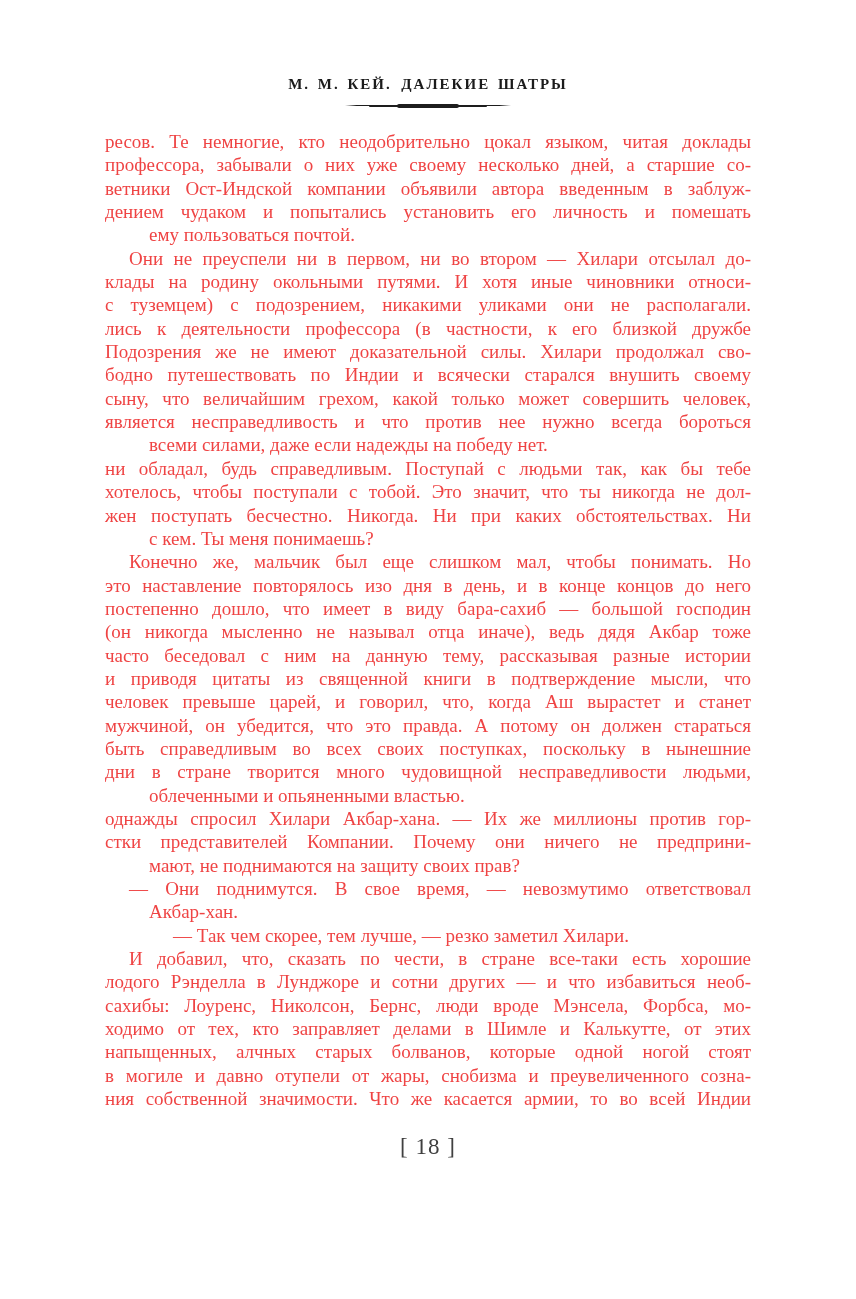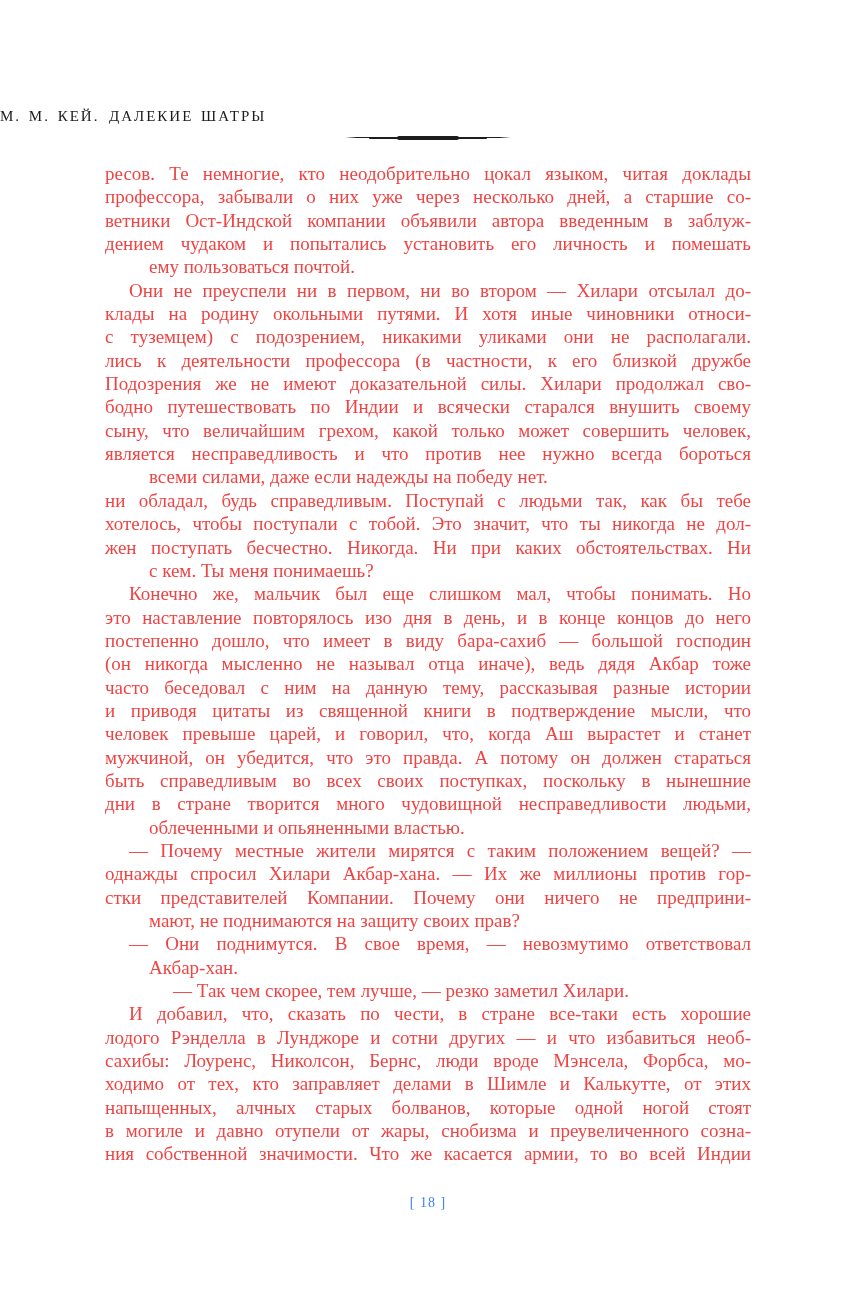--- a/index.html
+++ b/index.html
@@ -13,29 +13,28 @@
     height: 1299px;
     margin: 0 auto;
     background: #ffffff;
     color: #1d1d1d;
     font-family: "Liberation Serif", "DejaVu Serif", serif;
     overflow: hidden;
     box-sizing: border-box;
     padding-top: 75px;
   }
   .running-head {
-    text-align: left;
-    font-weight: normal;
+    text-align: center;
+    font-weight: bold;
     font-size: 15px;
     line-height: 18px;
     letter-spacing: 2px;
     word-spacing: 2px;
     white-space: pre;
     color: #1b1b1b;
-    margin-top: 32px;
   }
   .ornament {
     position: relative;
     width: 166px;
     height: 6px;
     margin: 10px auto 0;
   }
   .ornament .thin {
     position: absolute;
     top: 2px;
@@ -79,42 +78,42 @@
   .line.indented {
     text-indent: 24px;
   }
   .line.para-end {
     text-align-last: left;
     margin-left: 44px;
   }
   .page-number {
     margin-top: 26px;
     text-align: center;
-    font-size: 14px;
+    font-size: 23px;
     line-height: 21px;
     letter-spacing: 1px;
-    color: #3b82f6;
+    color: #404040;
     white-space: pre;
   }
 </style>
 </head>
 <body>
 
 <div class="page">
   <div class="running-head">М. М. КЕЙ. ДАЛЕКИЕ ШАТРЫ</div>
 
   <div class="ornament">
     <div class="thin"></div>
     <div class="mid"></div>
     <div class="thick"></div>
   </div>
 
   <div class="text-block">
       <div class="line">ресов. Те немногие, кто неодобрительно цокал языком, читая доклады</div>
-      <div class="line">профессора, забывали о них уже через несколько дней, а старшие со-</div>
+      <div class="line">профессора, забывали о них уже своему несколько дней, а старшие со-</div>
       <div class="line">ветники Ост-Индской компании объявили автора введенным в заблуж-</div>
       <div class="line">дением чудаком и попытались установить его личность и помешать</div>
       <div class="line para-end">ему пользоваться почтой.</div>
       <div class="line indented">Они не преуспели ни в первом, ни во втором — Хилари отсылал до-</div>
       <div class="line">клады на родину окольными путями. И хотя иные чиновники относи-</div>
       <div class="line">с туземцем) с подозрением, никакими уликами они не располагали.</div>
       <div class="line">лись к деятельности профессора (в частности, к его близкой дружбе</div>
       <div class="line">Подозрения же не имеют доказательной силы. Хилари продолжал сво-</div>
       <div class="line">бодно путешествовать по Индии и всячески старался внушить своему</div>
       <div class="line">сыну, что величайшим грехом, какой только может совершить человек,</div>
@@ -128,21 +127,20 @@
       <div class="line">это наставление повторялось изо дня в день, и в конце концов до него</div>
       <div class="line">постепенно дошло, что имеет в виду бара-сахиб — большой господин</div>
       <div class="line">(он никогда мысленно не называл отца иначе), ведь дядя Акбар тоже</div>
       <div class="line">часто беседовал с ним на данную тему, рассказывая разные истории</div>
       <div class="line">и приводя цитаты из священной книги в подтверждение мысли, что</div>
       <div class="line">человек превыше царей, и говорил, что, когда Аш вырастет и станет</div>
       <div class="line">мужчиной, он убедится, что это правда. А потому он должен стараться</div>
       <div class="line">быть справедливым во всех своих поступках, поскольку в нынешние</div>
       <div class="line">дни в стране творится много чудовищной несправедливости людьми,</div>
       <div class="line para-end">облеченными и опьяненными властью.</div>
-      <div class="line indented">— Почему местные жители мирятся с таким положением вещей? —</div>
       <div class="line">однажды спросил Хилари Акбар-хана. — Их же миллионы против гор-</div>
       <div class="line">стки представителей Компании. Почему они ничего не предприни-</div>
       <div class="line para-end">мают, не поднимаются на защиту своих прав?</div>
       <div class="line indented">— Они поднимутся. В свое время, — невозмутимо ответствовал</div>
       <div class="line para-end">Акбар-хан.</div>
       <div class="line indented para-end">— Так чем скорее, тем лучше, — резко заметил Хилари.</div>
       <div class="line indented">И добавил, что, сказать по чести, в стране все-таки есть хорошие</div>
       <div class="line">лодого Рэнделла в Лунджоре и сотни других — и что избавиться необ-</div>
       <div class="line">сахибы: Лоуренс, Николсон, Бернс, люди вроде Мэнсела, Форбса, мо-</div>
       <div class="line">ходимо от тех, кто заправляет делами в Шимле и Калькутте, от этих</div>

